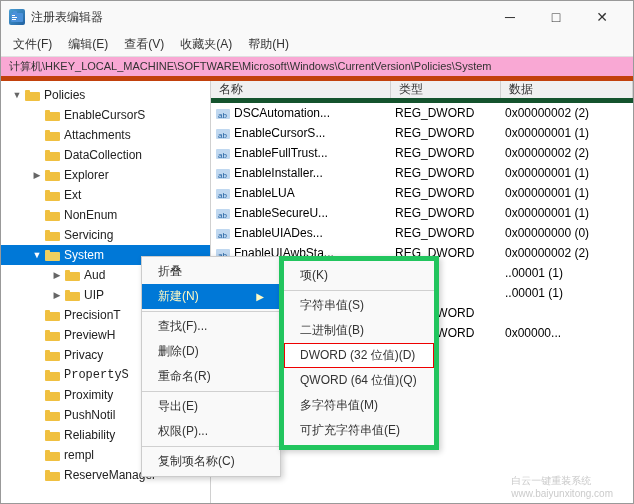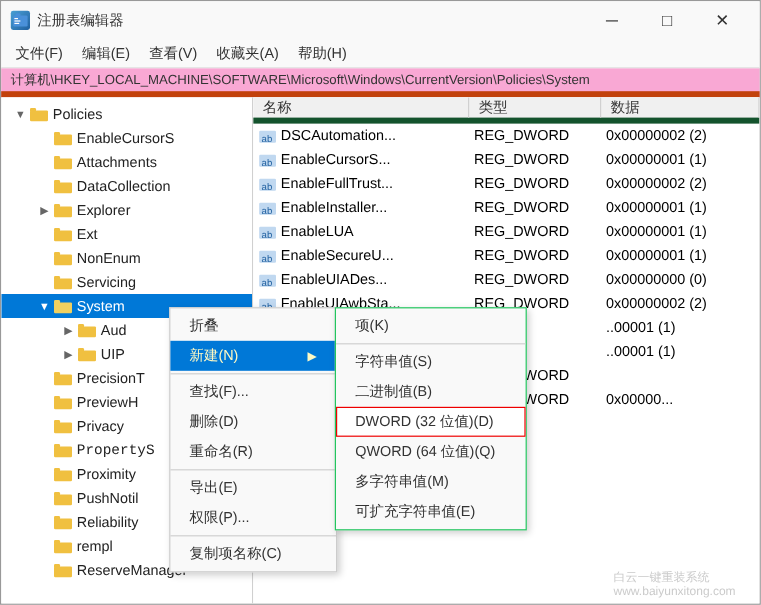--- a/index.html
+++ b/index.html
@@ -229,21 +229,21 @@
     .ctx-separator {
       border-top: 1px solid #d0d0d0;
       margin: 2px 0;
     }
     .ctx-arrow { font-size: 10px; margin-left: 8px; }
 
     
     .submenu {
       position: absolute;
       background: #f9f9f9;
-      border: 1px solid #22c55e;
+      border: 5px solid #22c55e;
       box-shadow: 2px 2px 6px rgba(0,0,0,0.2);
       z-index: 101;
       min-width: 160px;
       padding: 2px 0;
       font-size: 12px;
     }
 
     .sub-item {
       padding: 4px 16px;
       cursor: pointer;

